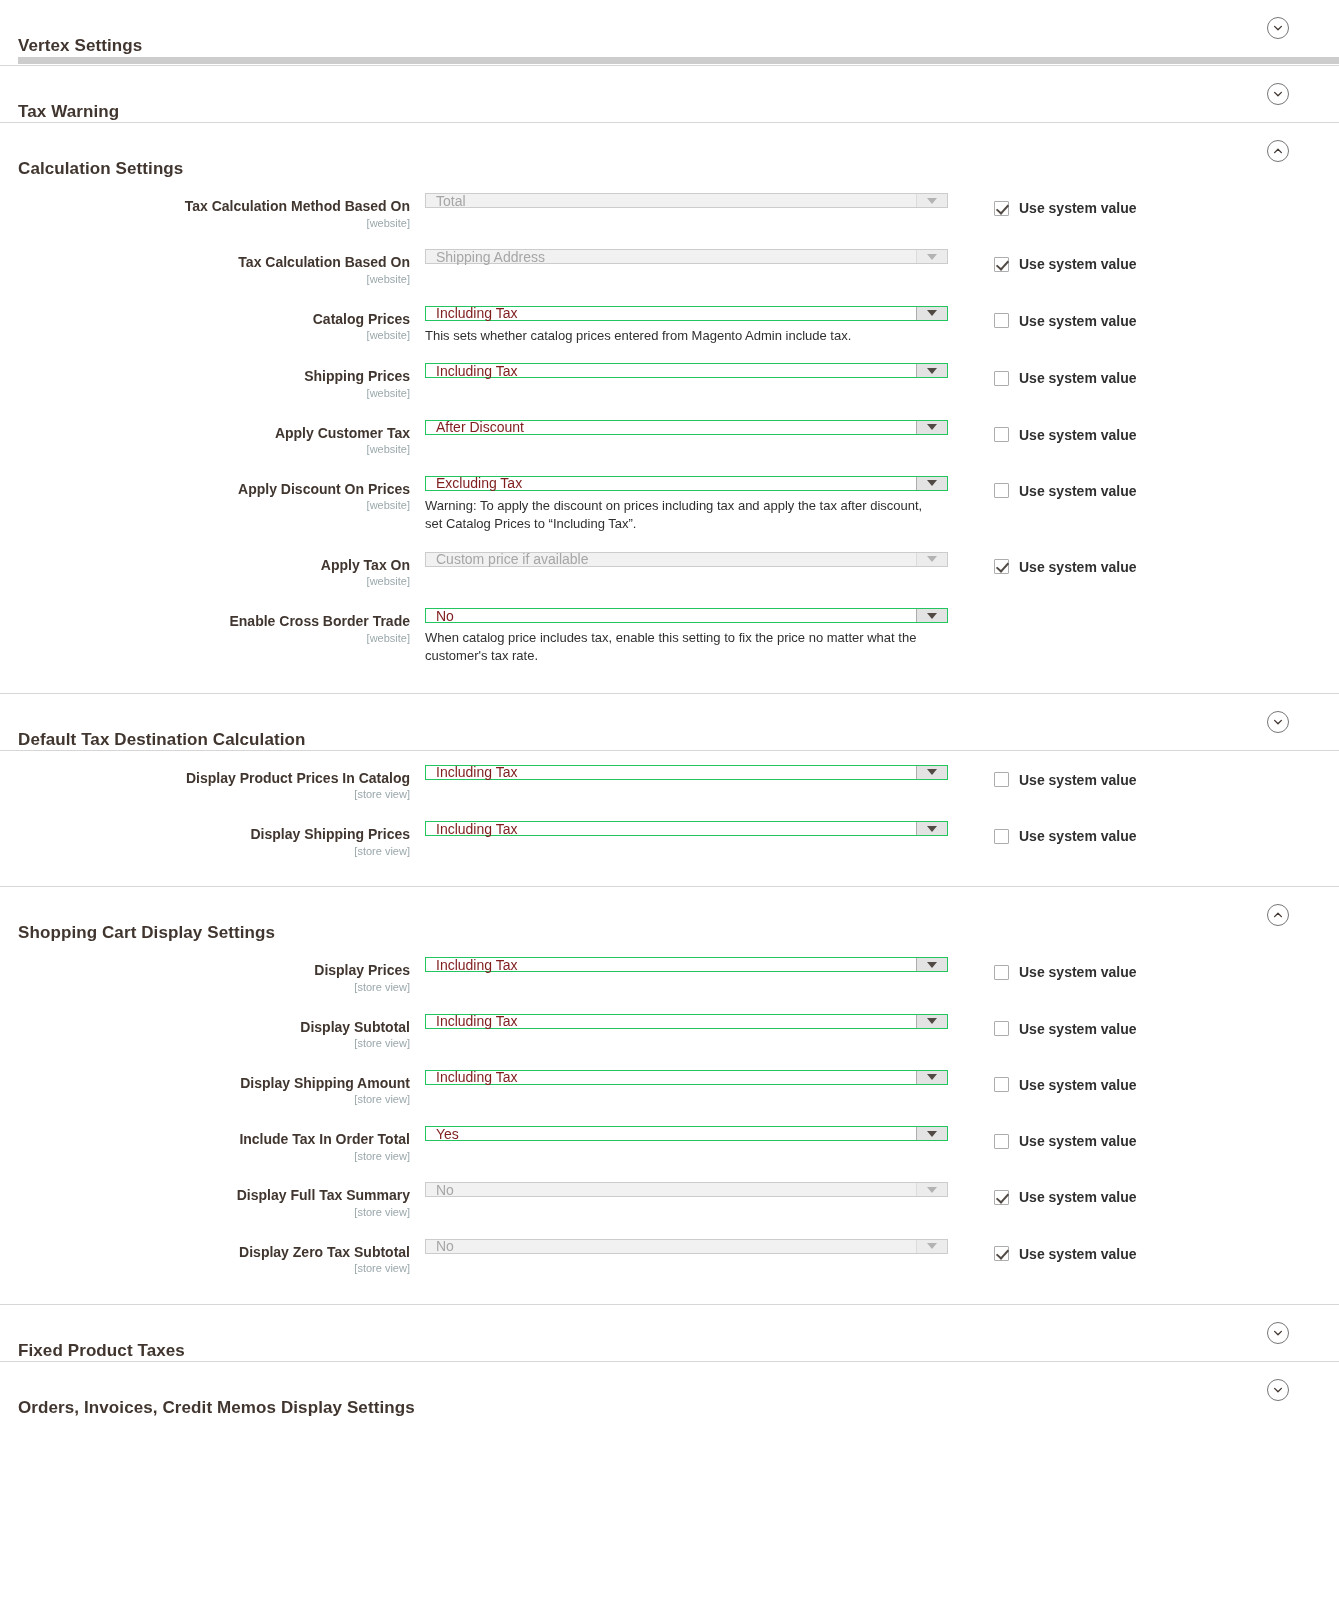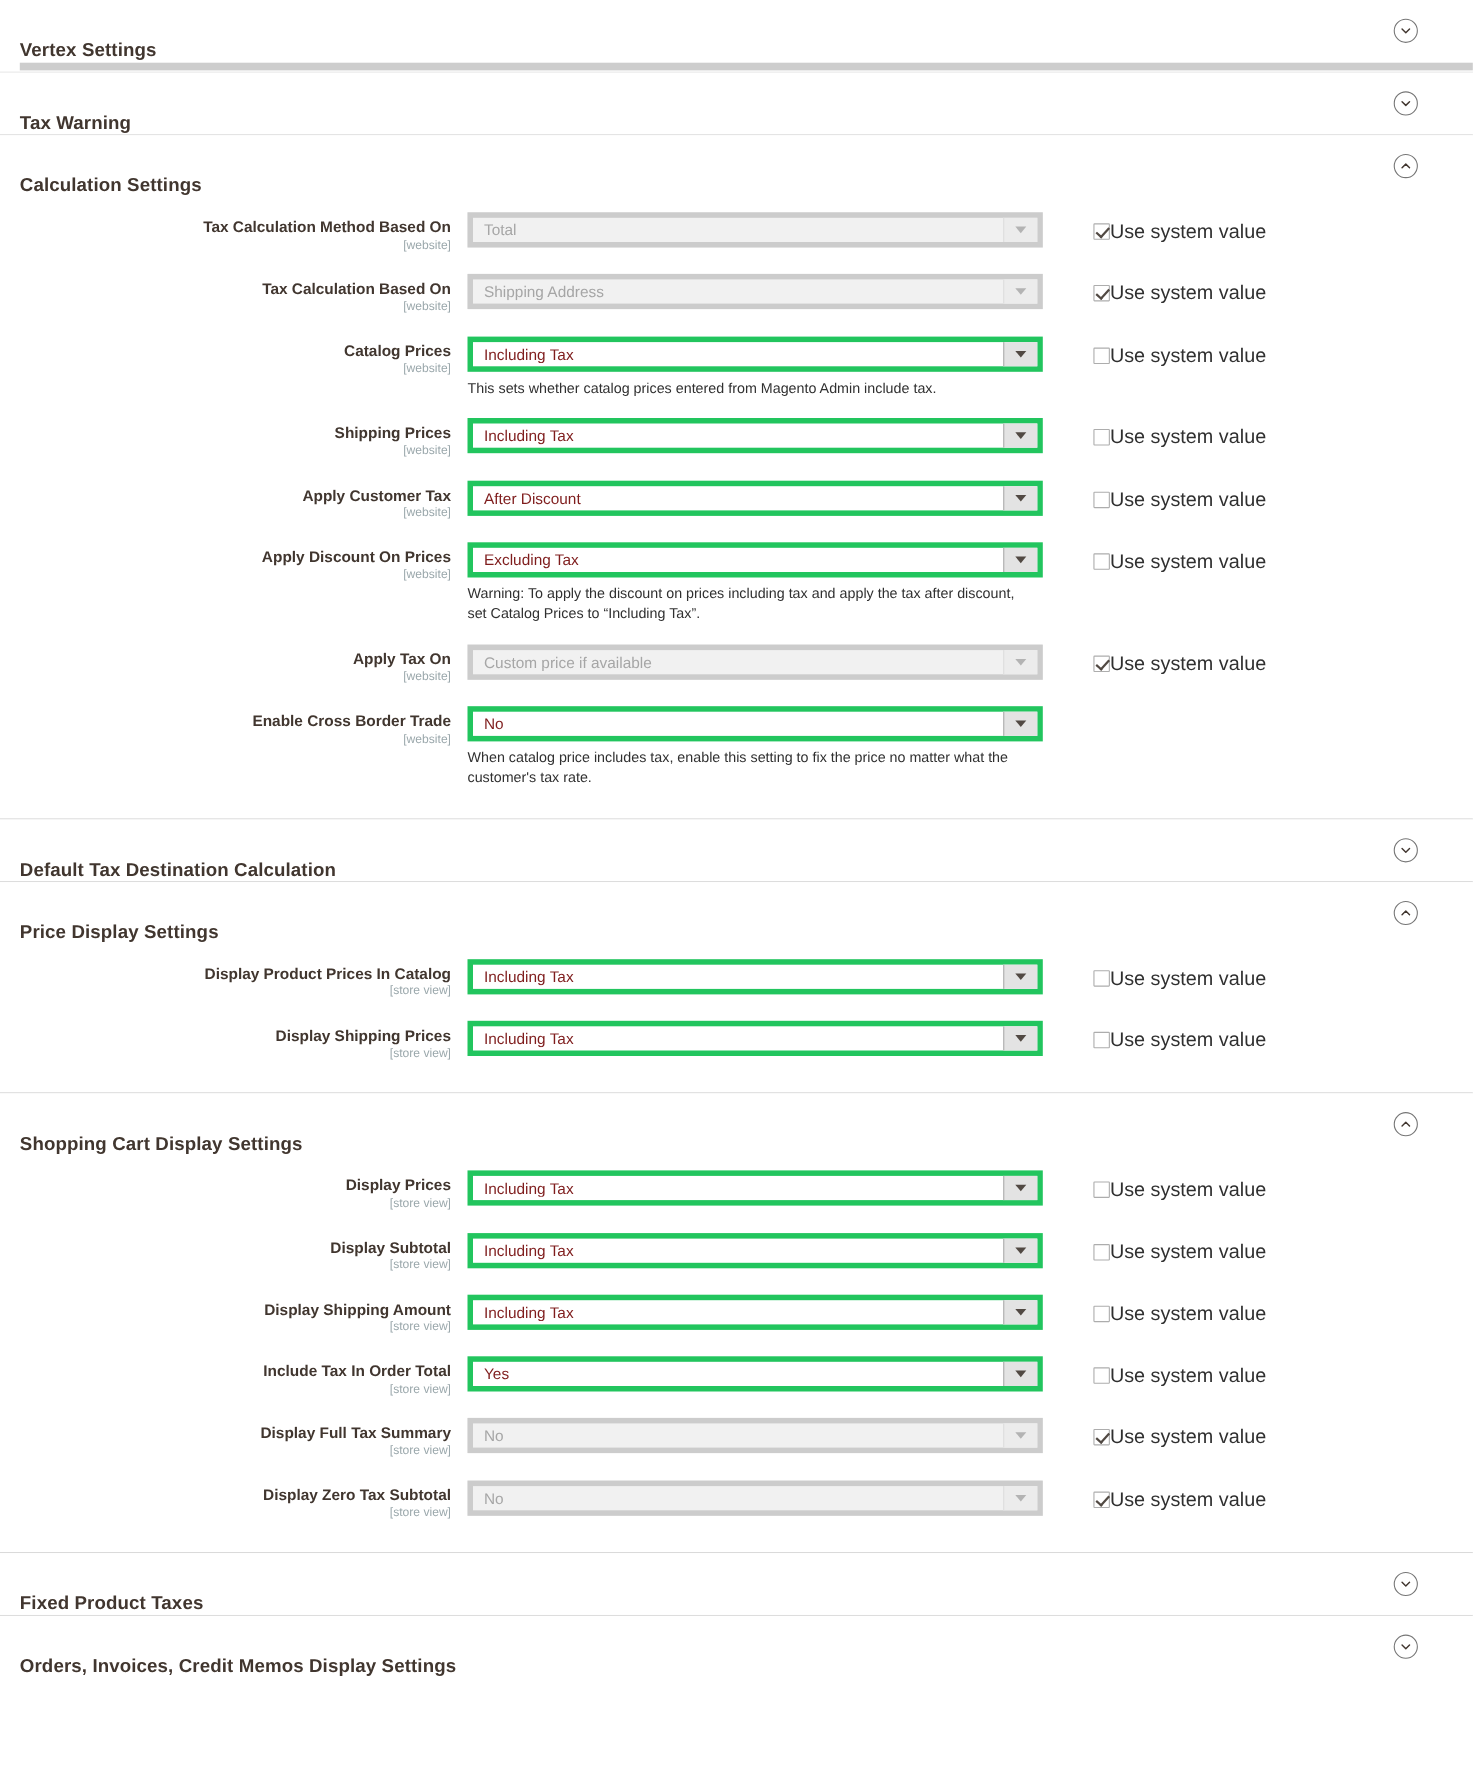--- a/index.html
+++ b/index.html
@@ -98,22 +98,22 @@
   }
 
   .field-control {
     width: 523px;
     min-width: 523px;
   }
 
   
   .select {
     position: relative;
-    height: 32px;
-    border: 5px solid #22c55e;
+    height: 15px;
+    border: 1px solid #22c55e;
     background: #ffffff;
     display: flex;
     align-items: center;
     cursor: pointer;
   }
   .select .value {
     flex: 1;
     padding: 0 10px;
     font-size: 14px;
     color: #7f1d1d;
@@ -179,22 +179,24 @@
   .cbox.checked::after {
     content: "";
     position: absolute;
     left: 4px; top: 0px;
     width: 5px; height: 10px;
     border: solid #514943;
     border-width: 0 2px 2px 0;
     transform: rotate(42deg);
   }
   .sysval .sysval-label {
-    font-size: 18px;
+    margin-left: 10px;
+    font-size: 14px;
     color: #303030;
+    font-weight: bold;
   }
 </style>
 </head>
 <body>
 
 <div class="page" id="page-root">
     <div class="section">
       <div class="section-header">
         <span class="section-title">Vertex Settings</span>
         <span class="section-toggle">
@@ -376,28 +378,20 @@
       <div class="section-header">
         <span class="section-title">Default Tax Destination Calculation</span>
         <span class="section-toggle">
           <svg width="12" height="12" viewBox="0 0 12 12" aria-hidden="true">
             <path d="M2.6 4.4 L6 7.8 L9.4 4.4" fill="none" stroke="currentColor" stroke-width="1.3" stroke-linecap="round" stroke-linejoin="round"></path>
           </svg>
         </span>
       </div>
     </div>
     <div class="section">
-      <div class="section-header">
-        <span class="section-title">Price Display Settings</span>
-        <span class="section-toggle">
-          <svg width="12" height="12" viewBox="0 0 12 12" aria-hidden="true">
-            <path d="M2.6 7.6 L6 4.2 L9.4 7.6" fill="none" stroke="currentColor" stroke-width="1.3" stroke-linecap="round" stroke-linejoin="round"></path>
-          </svg>
-        </span>
-      </div>
       <div class="section-body">
         <div class="field-row">
           <div class="field-label">
             <span class="lbl">Display Product Prices In Catalog</span>
             <span class="scope">[store view]</span>
           </div>
           <div class="field-control">
             <div class="select">
               <span class="value">Including Tax</span>
               <span class="arrow">

